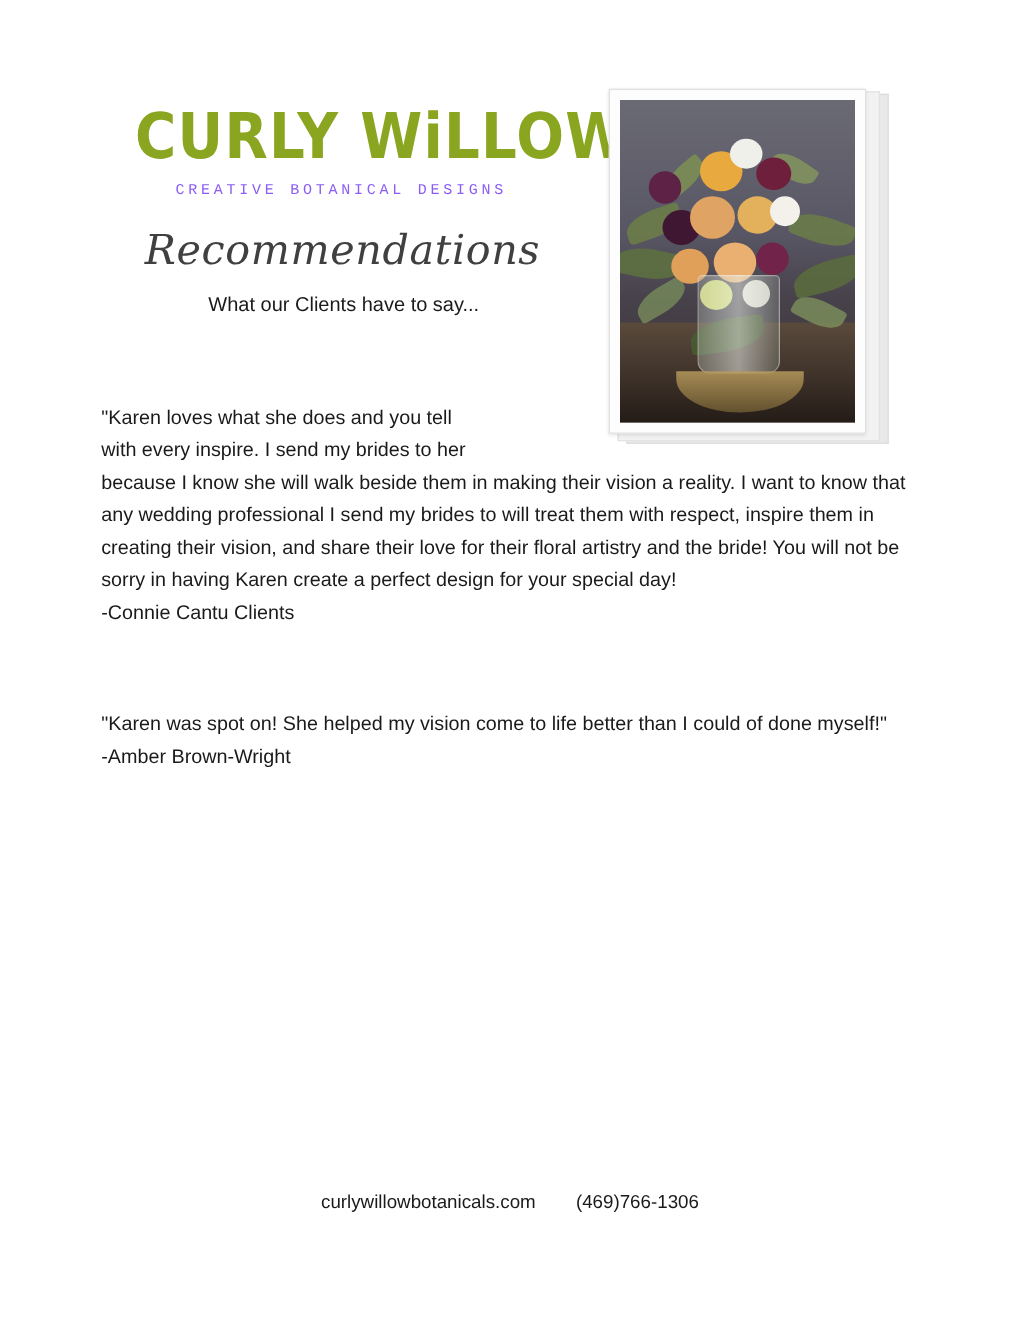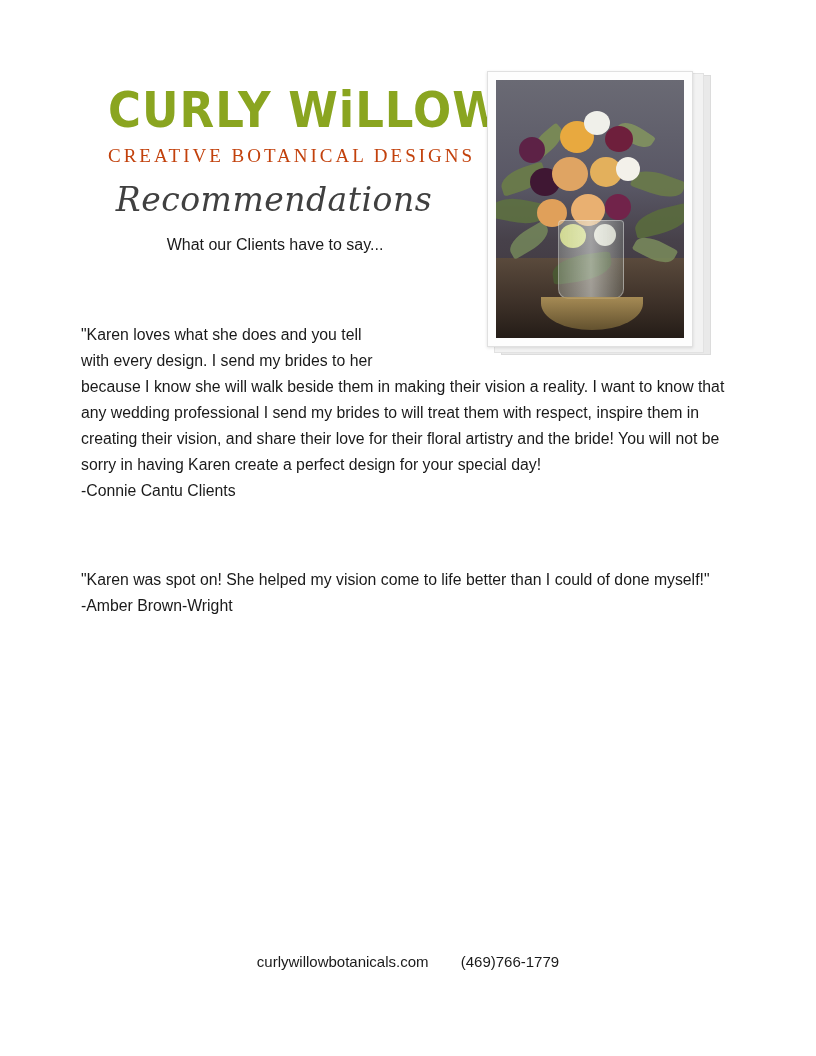--- a/index.html
+++ b/index.html
@@ -36,24 +36,24 @@
     font-weight: bold;
     letter-spacing: 1px;
     color: #8aa520;
     line-height: 1;
     white-space: nowrap;
     transform: scaleY(1.12);
     transform-origin: center top;
   }
   .logo-sub {
     margin-top: 16px;
-    font-family: Liberation Serif, serif;
-    font-size: 19px;
+    font-family: Liberation Mono, monospace;
+    font-size: 12px;
     letter-spacing: 3.0px;
-    color: #c2410c;
+    color: #8b5cf6;
     white-space: nowrap;
   }
 
   
   .recommendations {
     position: absolute;
     left: 108px;
     top: 180px;
     width: 332px;
     text-align: center;
@@ -245,31 +245,31 @@
         <div class="vase"></div>
         <div class="bowl"></div>
       </div>
     </div>
   </div>
 
   <div class="quote1">
     <div class="q1-wrapbox"></div>
     <span>"Karen loves what she does and you tell</span>
     <br>
-    <span>with every design. I send my brides to her</span>
+    <span>with every inspire. I send my brides to her</span>
     <br>
     <span>because I know she will walk beside them in making their vision a reality. I want to know that any wedding professional I send my brides to will treat them with respect, inspire them in creating their vision, and share their love for their floral artistry and the bride! You will not be sorry in having Karen create a perfect design for your special day!</span>
     <br>
     <span class="attrib">-Connie Cantu Clients</span>
   </div>
 
   <div class="quote2">
     <span>"Karen was spot on! She helped my vision come to life better than I could of done myself!"</span>
     <br>
     <span class="attrib">-Amber Brown-Wright</span>
   </div>
 
   <div class="footer">
     <span class="site">curlywillowbotanicals.com</span>
-    <span>(469)766-1779</span>
+    <span>(469)766-1306</span>
   </div>
 
 </div>
 
 </body></html>

